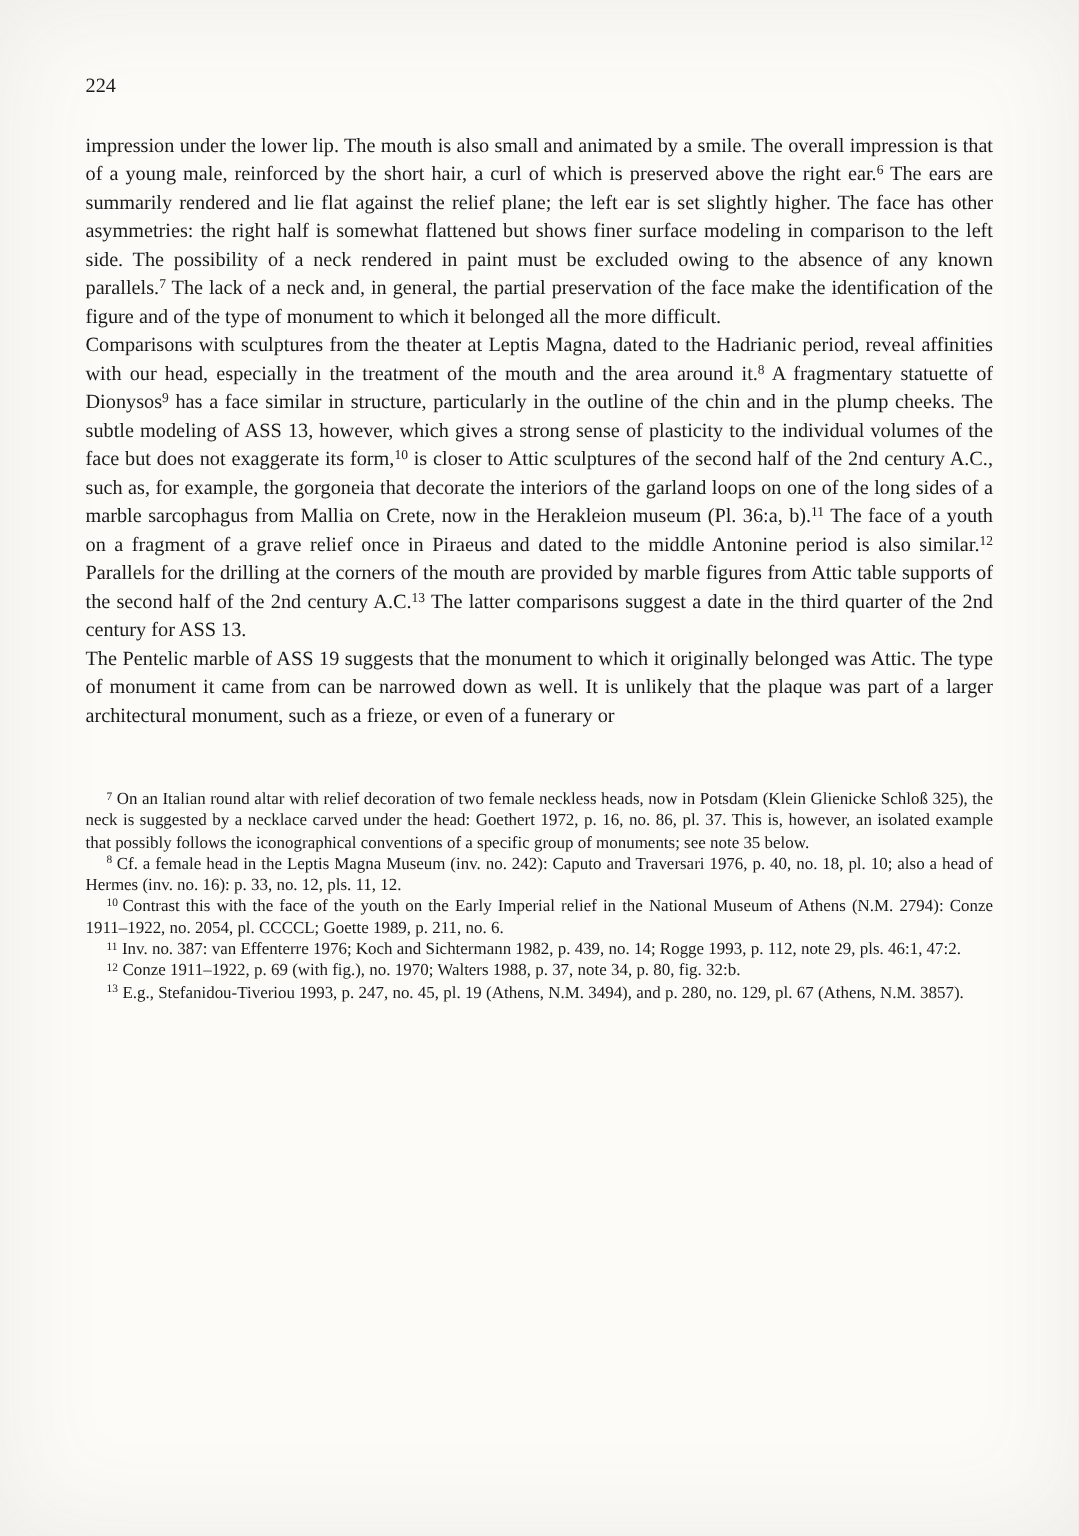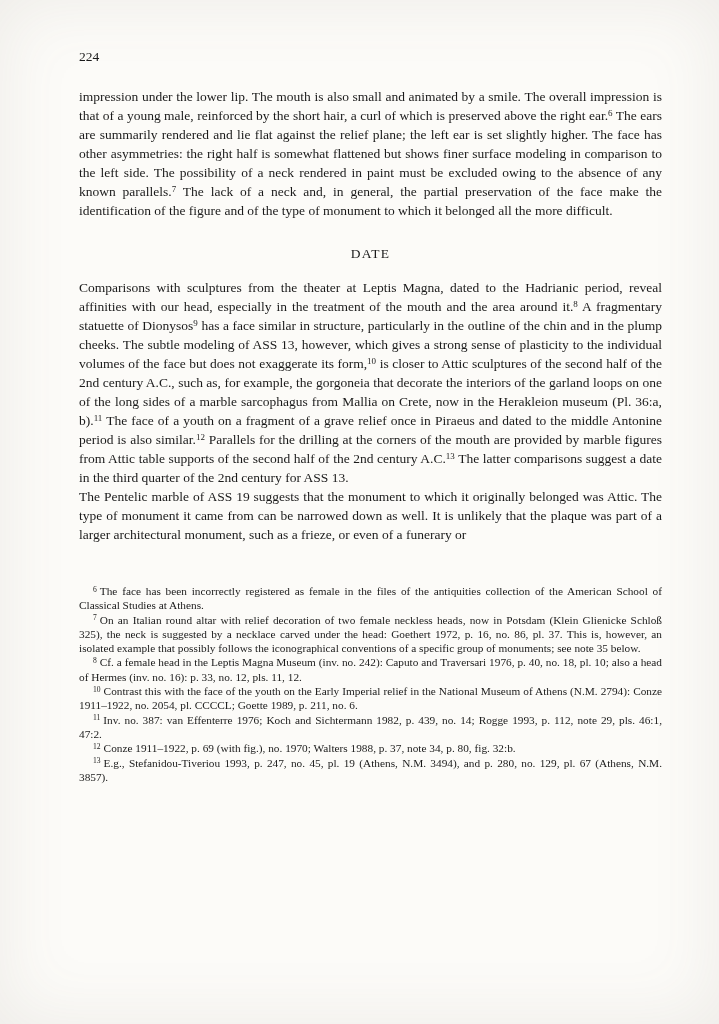--- a/index.html
+++ b/index.html
@@ -8,21 +8,21 @@
     background: #e9e7e2;
   }
   .page {
     width: 719px;
     height: 1024px;
     box-sizing: border-box;
     margin: 0 auto;
     background: #fcfbf8;
     color: #1a1a1a;
     font-family: "Liberation Serif", serif;
-    padding: 49px 57px 0 79px;
+    padding: 49px 57px 0 57px;
     overflow: hidden;
     position: relative;
     box-shadow: inset 0 0 70px rgba(110,100,85,0.10);
   }
   .page-header {
     position: relative;
     height: 17px;
     text-align: center;
     margin-bottom: 21px;
   }
@@ -79,29 +79,27 @@
 <div class="page">
 
   <header class="page-header">
     <span class="page-number">224</span>
   </header>
 
   <main class="text-block">
 
     <p class="body-para">impression under the lower lip. The mouth is also small and animated by a smile. The overall impression is that of a young male, reinforced by the short hair, a curl of which is preserved above the right ear.<sup>6</sup> The ears are summarily rendered and lie flat against the relief plane; the left ear is set slightly higher. The face has other asymmetries: the right half is somewhat flattened but shows finer surface modeling in comparison to the left side. The possibility of a neck rendered in paint must be excluded owing to the absence of any known parallels.<sup>7</sup> The lack of a neck and, in general, the partial preservation of the face make the identification of the figure and of the type of monument to which it belonged all the more difficult.</p>
 
-    <h2 class="section-heading">DATE</h2>
 
     <p class="body-para">Comparisons with sculptures from the theater at Leptis Magna, dated to the Hadrianic period, reveal affinities with our head, especially in the treatment of the mouth and the area around it.<sup>8</sup> A fragmentary statuette of Dionysos<sup>9</sup> has a face similar in structure, particularly in the outline of the chin and in the plump cheeks. The subtle modeling of ASS 13, however, which gives a strong sense of plasticity to the individual volumes of the face but does not exaggerate its form,<sup>10</sup> is closer to Attic sculptures of the second half of the 2nd century A.C., such as, for example, the gorgoneia that decorate the interiors of the garland loops on one of the long sides of a marble sarcophagus from Mallia on Crete, now in the Herakleion museum (Pl. 36:a, b).<sup>11</sup> The face of a youth on a fragment of a grave relief once in Piraeus and dated to the middle Antonine period is also similar.<sup>12</sup> Parallels for the drilling at the corners of the mouth are provided by marble figures from Attic table supports of the second half of the 2nd century A.C.<sup>13</sup> The latter comparisons suggest a date in the third quarter of the 2nd century for ASS 13.</p>
 
 
     <p class="body-para">The Pentelic marble of ASS 19 suggests that the monument to which it originally belonged was Attic. The type of monument it came from can be narrowed down as well. It is unlikely that the plaque was part of a larger architectural monument, such as a frieze, or even of a funerary or</p>
 
     <section class="footnotes">
-      <p class="footnote"><sup>6</sup><span>The face has been incorrectly registered as female in the files of the antiquities collection of the American School of Classical Studies at Athens.</span></p>
       <p class="footnote"><sup>7</sup><span>On an Italian round altar with relief decoration of two female neckless heads, now in Potsdam (Klein Glienicke Schloß 325), the neck is suggested by a necklace carved under the head: Goethert 1972, p. 16, no. 86, pl. 37. This is, however, an isolated example that possibly follows the iconographical conventions of a specific group of monuments; see note 35 below.</span></p>
       <p class="footnote"><sup>8</sup><span>Cf. a female head in the Leptis Magna Museum (inv. no. 242): Caputo and Traversari 1976, p. 40, no. 18, pl. 10; also a head of Hermes (inv. no. 16): p. 33, no. 12, pls. 11, 12.</span></p>
       <p class="footnote"><sup>10</sup><span>Contrast this with the face of the youth on the Early Imperial relief in the National Museum of Athens (N.M. 2794): Conze 1911–1922, no. 2054, pl. CCCCL; Goette 1989, p. 211, no. 6.</span></p>
       <p class="footnote"><sup>11</sup><span>Inv. no. 387: van Effenterre 1976; Koch and Sichtermann 1982, p. 439, no. 14; Rogge 1993, p. 112, note 29, pls. 46:1, 47:2.</span></p>
       <p class="footnote"><sup>12</sup><span>Conze 1911–1922, p. 69 (with fig.), no. 1970; Walters 1988, p. 37, note 34, p. 80, fig. 32:b.</span></p>
       <p class="footnote"><sup>13</sup><span>E.g., Stefanidou-Tiveriou 1993, p. 247, no. 45, pl. 19 (Athens, N.M. 3494), and p. 280, no. 129, pl. 67 (Athens, N.M. 3857).</span></p>
     </section>
 
   </main>
 

